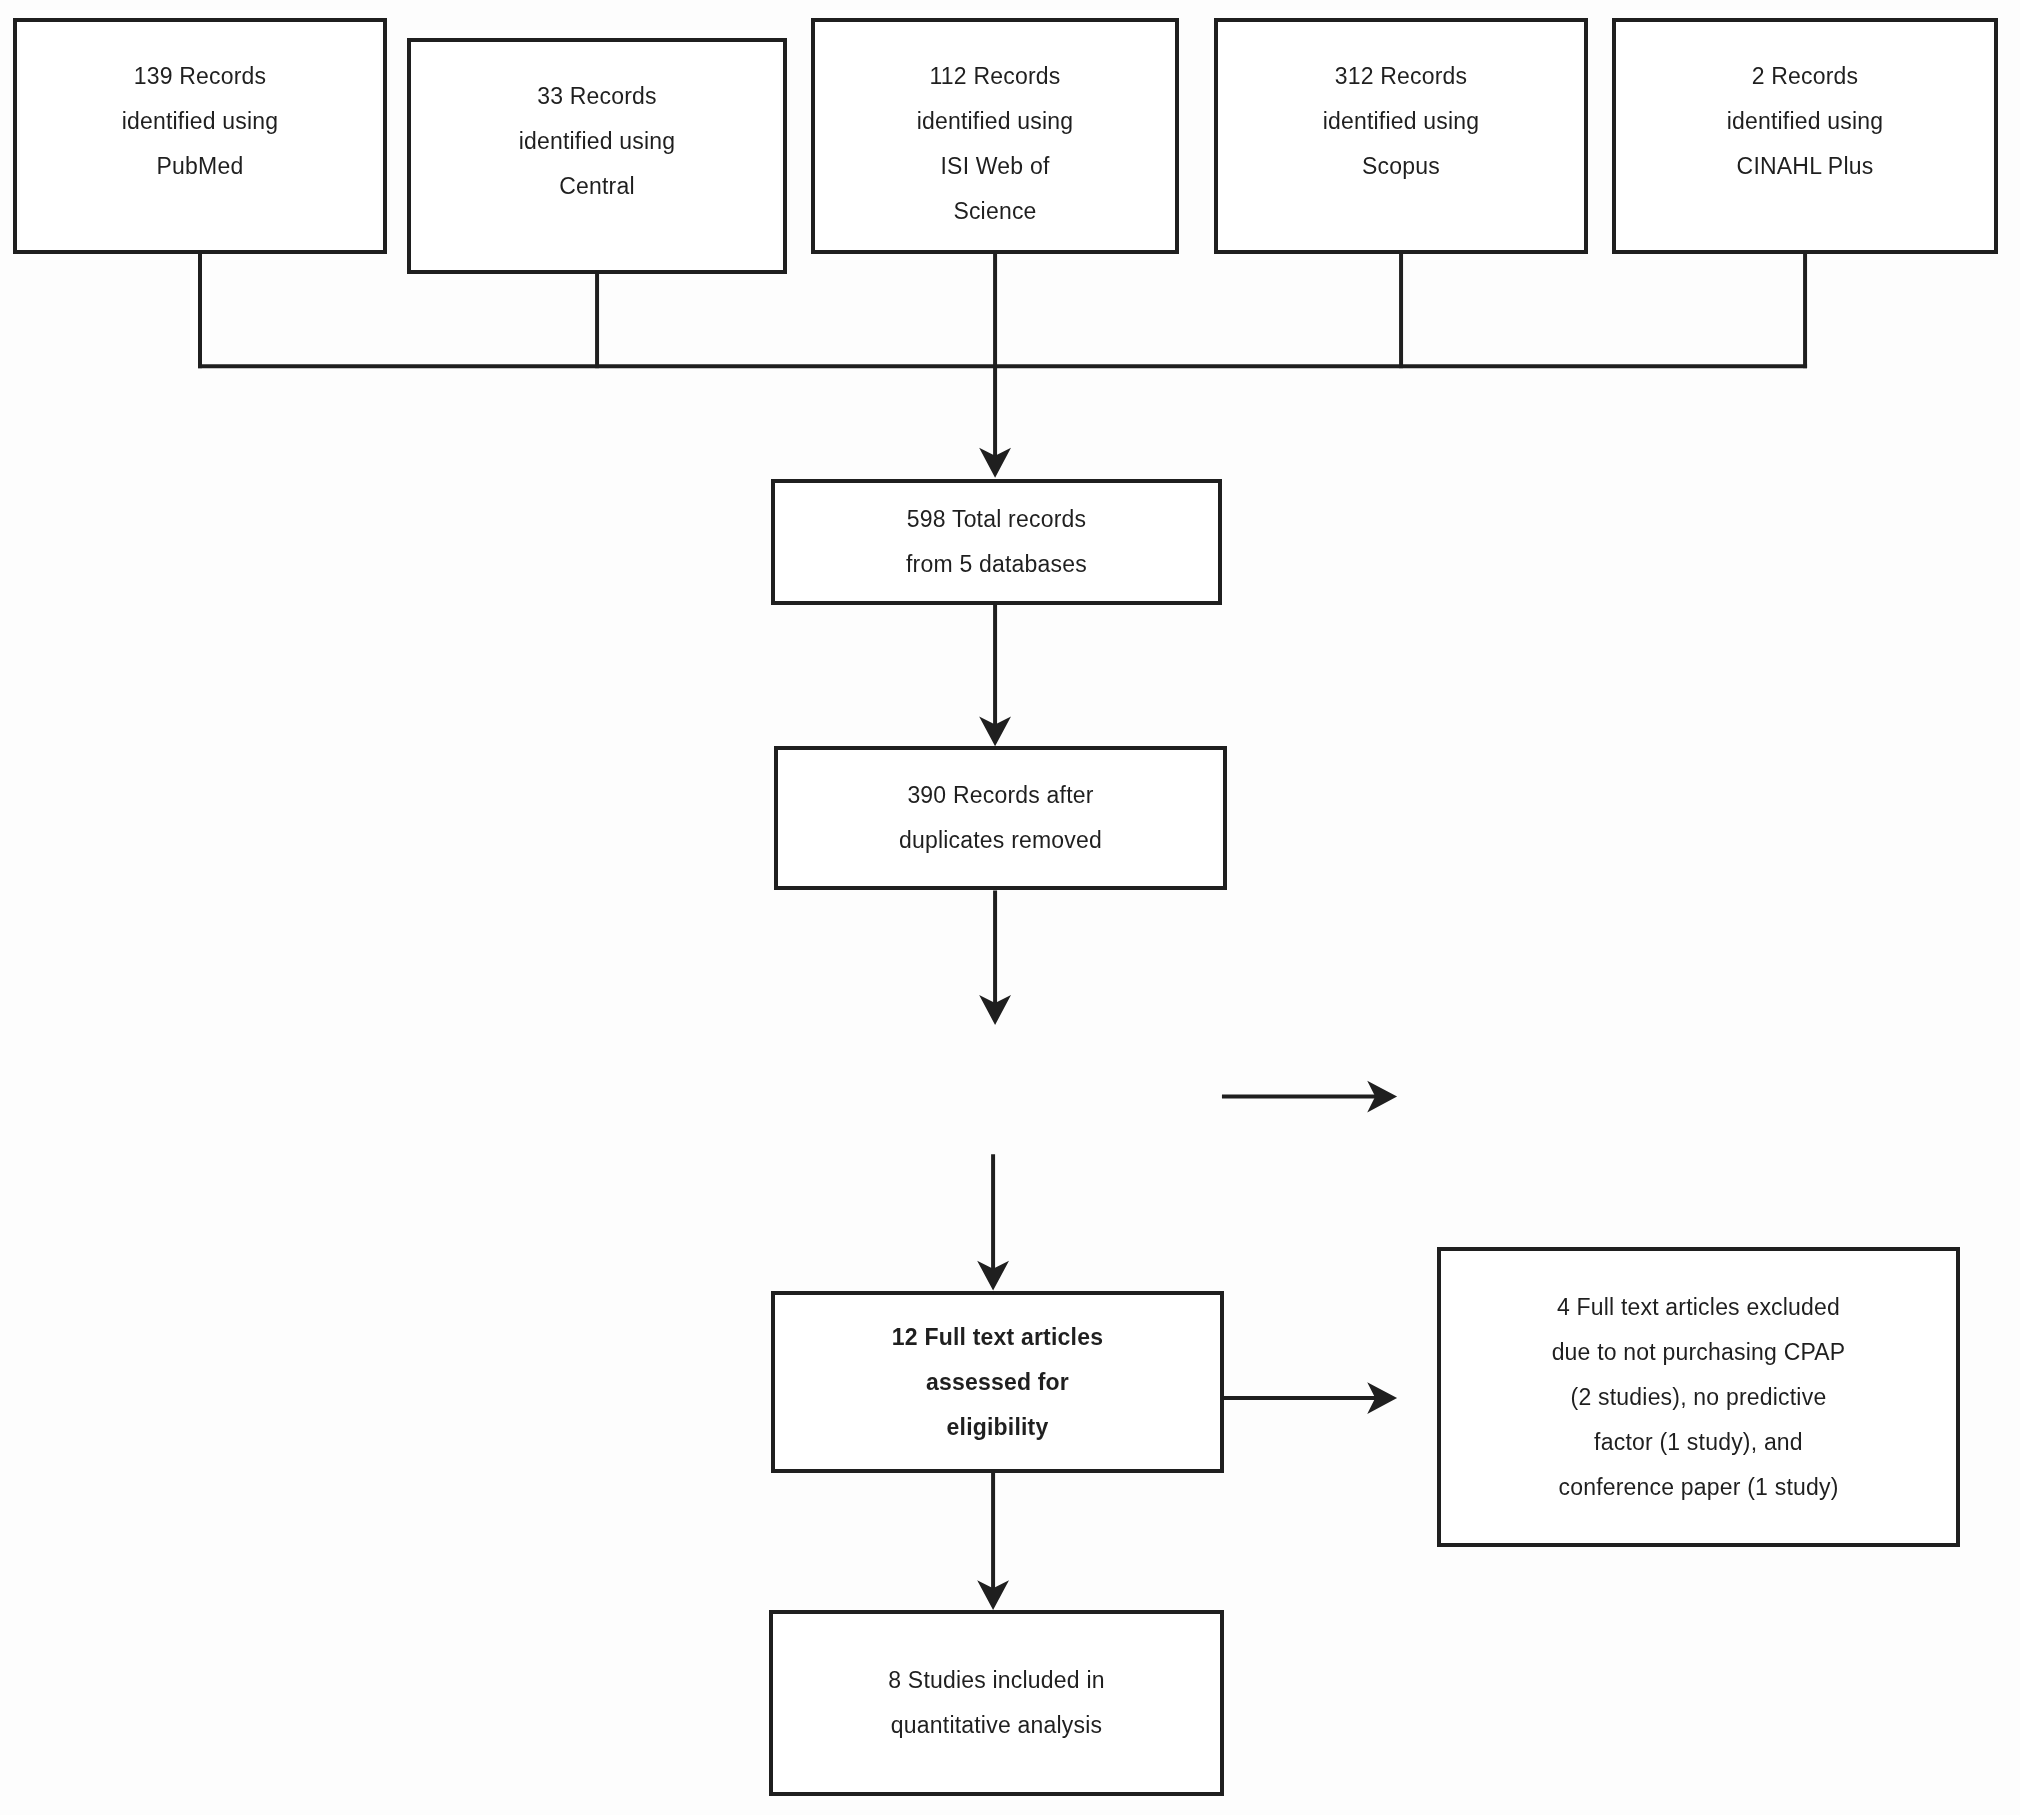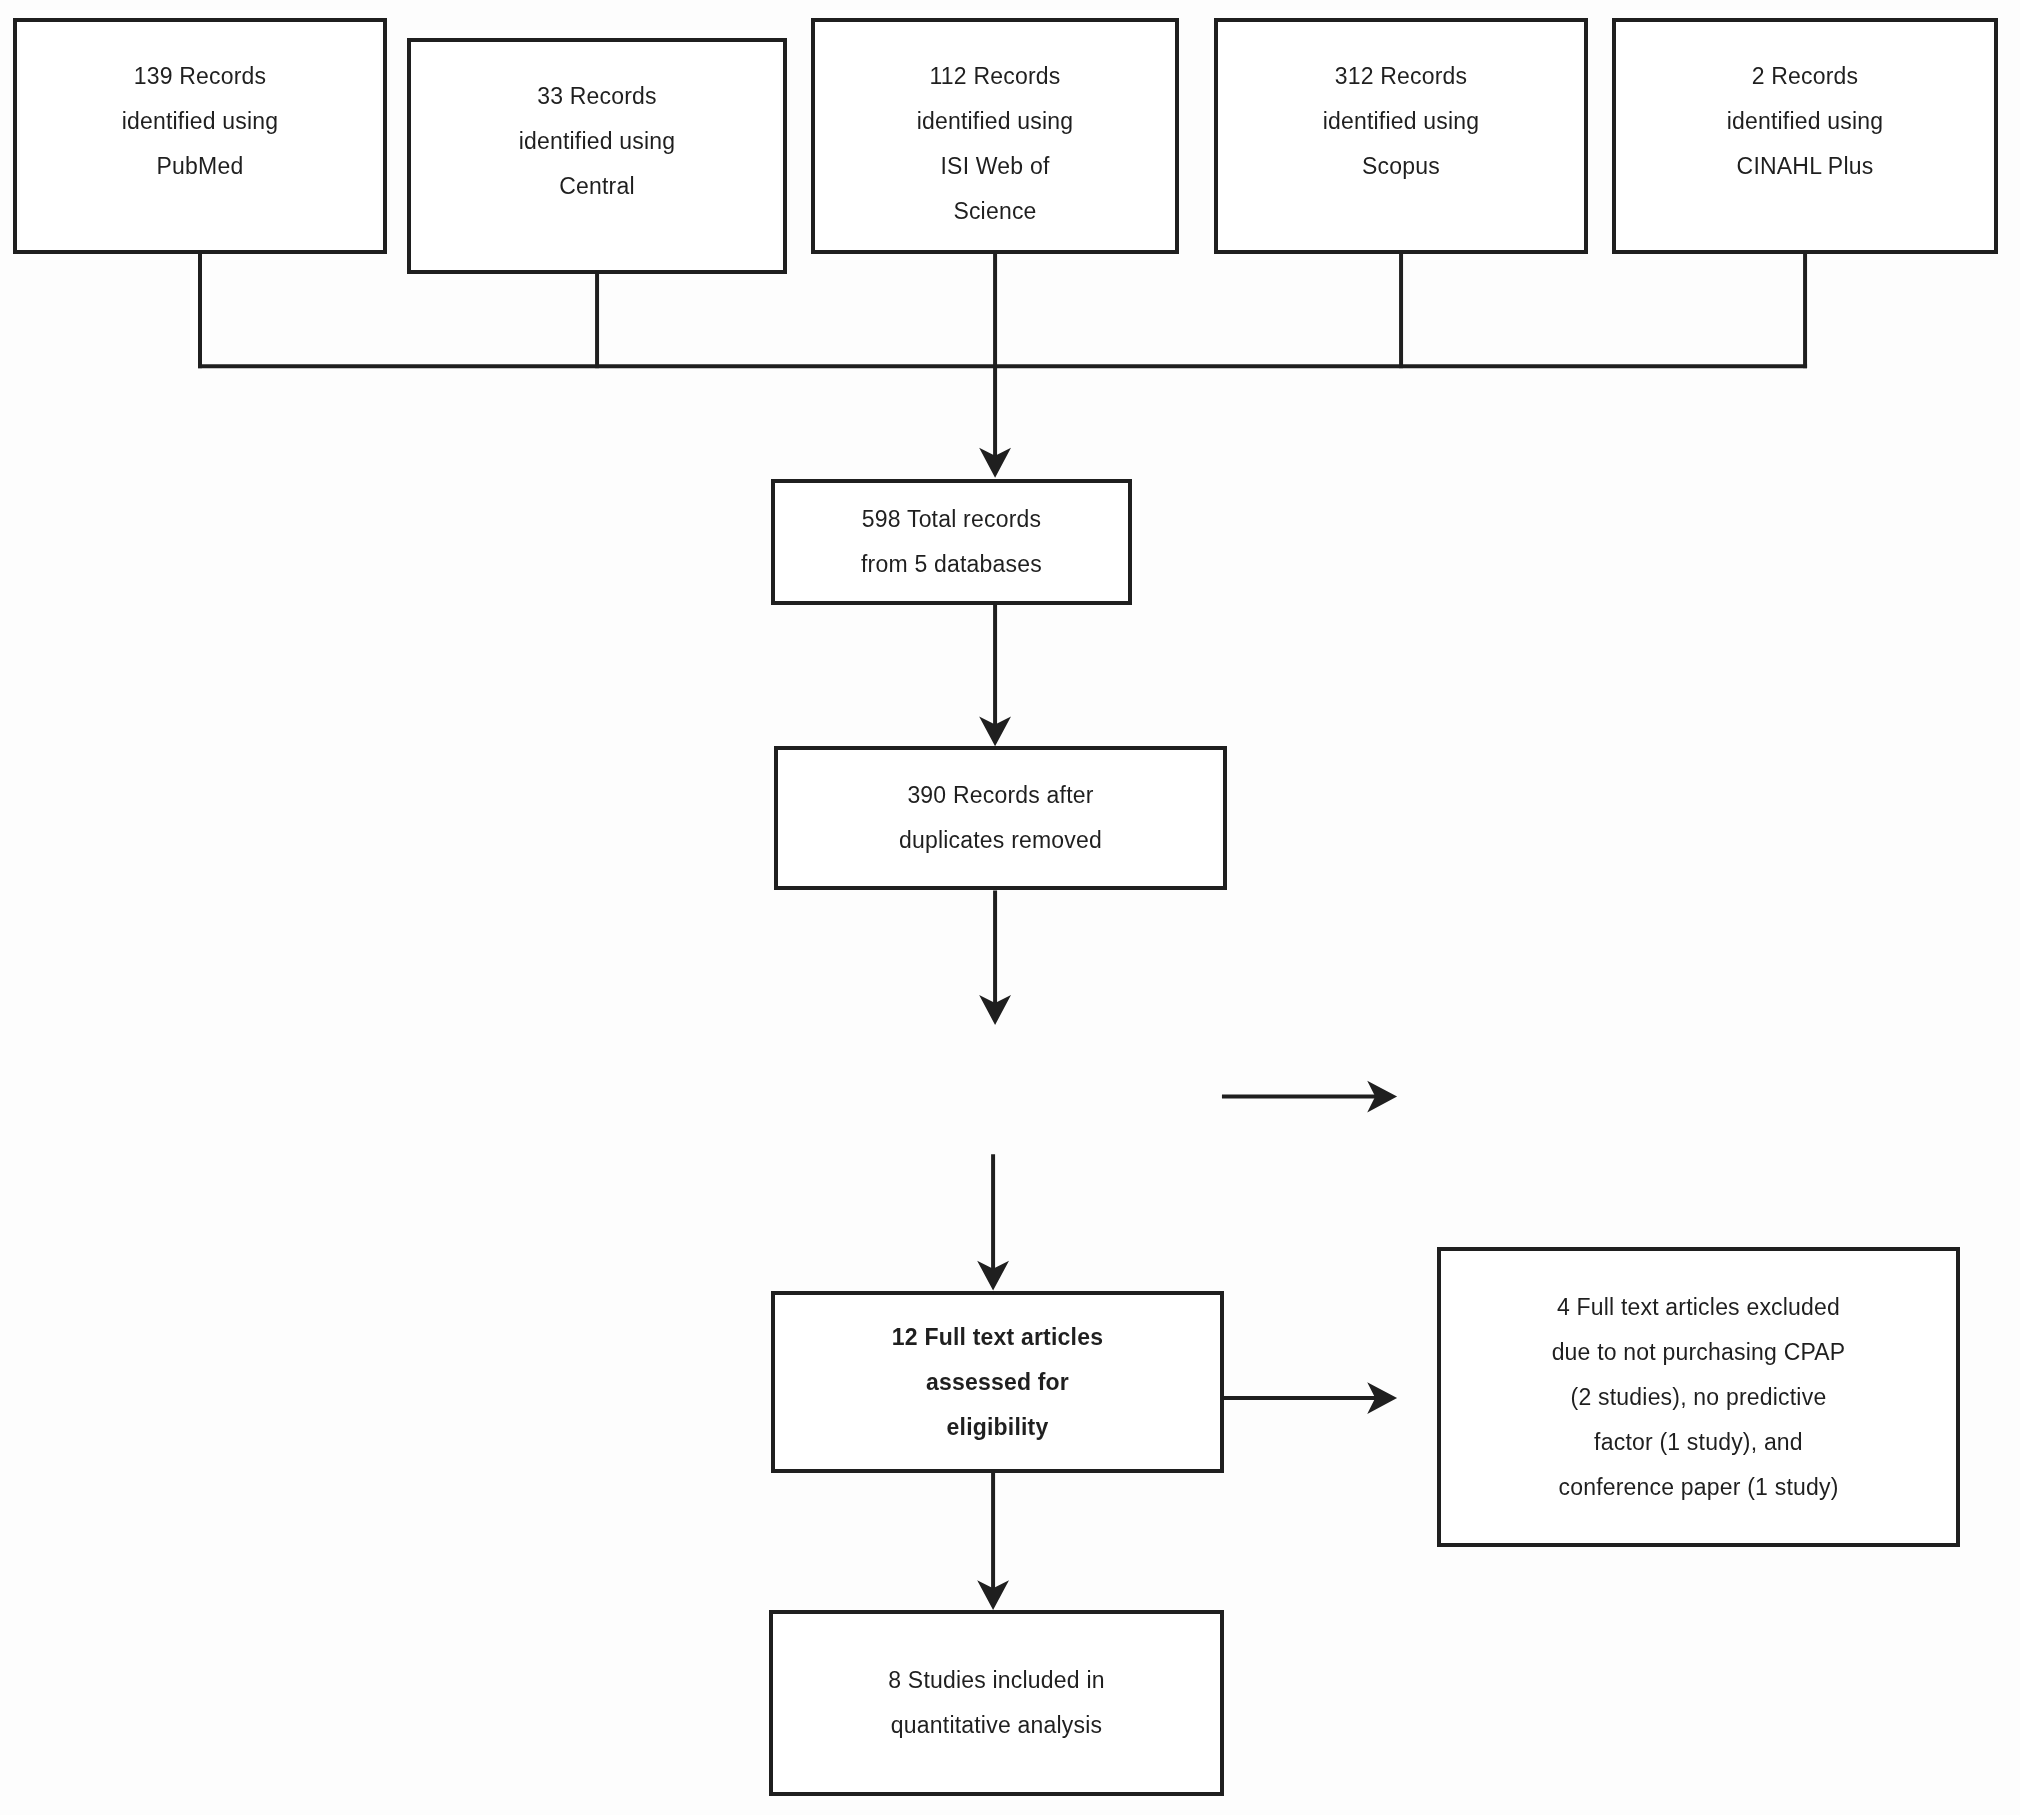--- a/index.html
+++ b/index.html
@@ -40,21 +40,21 @@
     align-items: flex-start;
     padding-top: 32px;
   }
   
   .b-src1 { left: 13px;   top: 18px; width: 374px; height: 236px; }
   .b-src2 { left: 407px;  top: 18px; width: 380px; height: 236px; margin-top: 20px; }
   .b-src3 { left: 811px;  top: 18px; width: 368px; height: 236px; }
   .b-src4 { left: 1214px; top: 18px; width: 374px; height: 236px; }
   .b-src5 { left: 1612px; top: 18px; width: 386px; height: 236px; }
   
-  .b-total    { left: 771px; top: 479px;  width: 361px; height: 126px; }
+  .b-total    { left: 771px; top: 479px;  width: 451px; height: 126px; }
   .b-dedup    { left: 774px; top: 746px;  width: 453px; height: 144px; }
   .b-screened { left: 769px; top: 1025px; width: 453px; height: 129px; }
   .b-fulltext { left: 771px; top: 1291px; width: 453px; height: 182px; font-weight: bold; }
   .b-included { left: 769px; top: 1610px; width: 455px; height: 186px; }
   
   .b-excl378 { left: 1397px; top: 1012px; width: 521px; height: 155px; }
   .b-excl4   { left: 1397px; top: 1247px; width: 523px; height: 300px; margin-left: 40px; }
 
   .connector-layer line { stroke: #1f1f1f; stroke-width: 4; }
   .connector-layer path { fill: #1f1f1f; stroke: none; }

